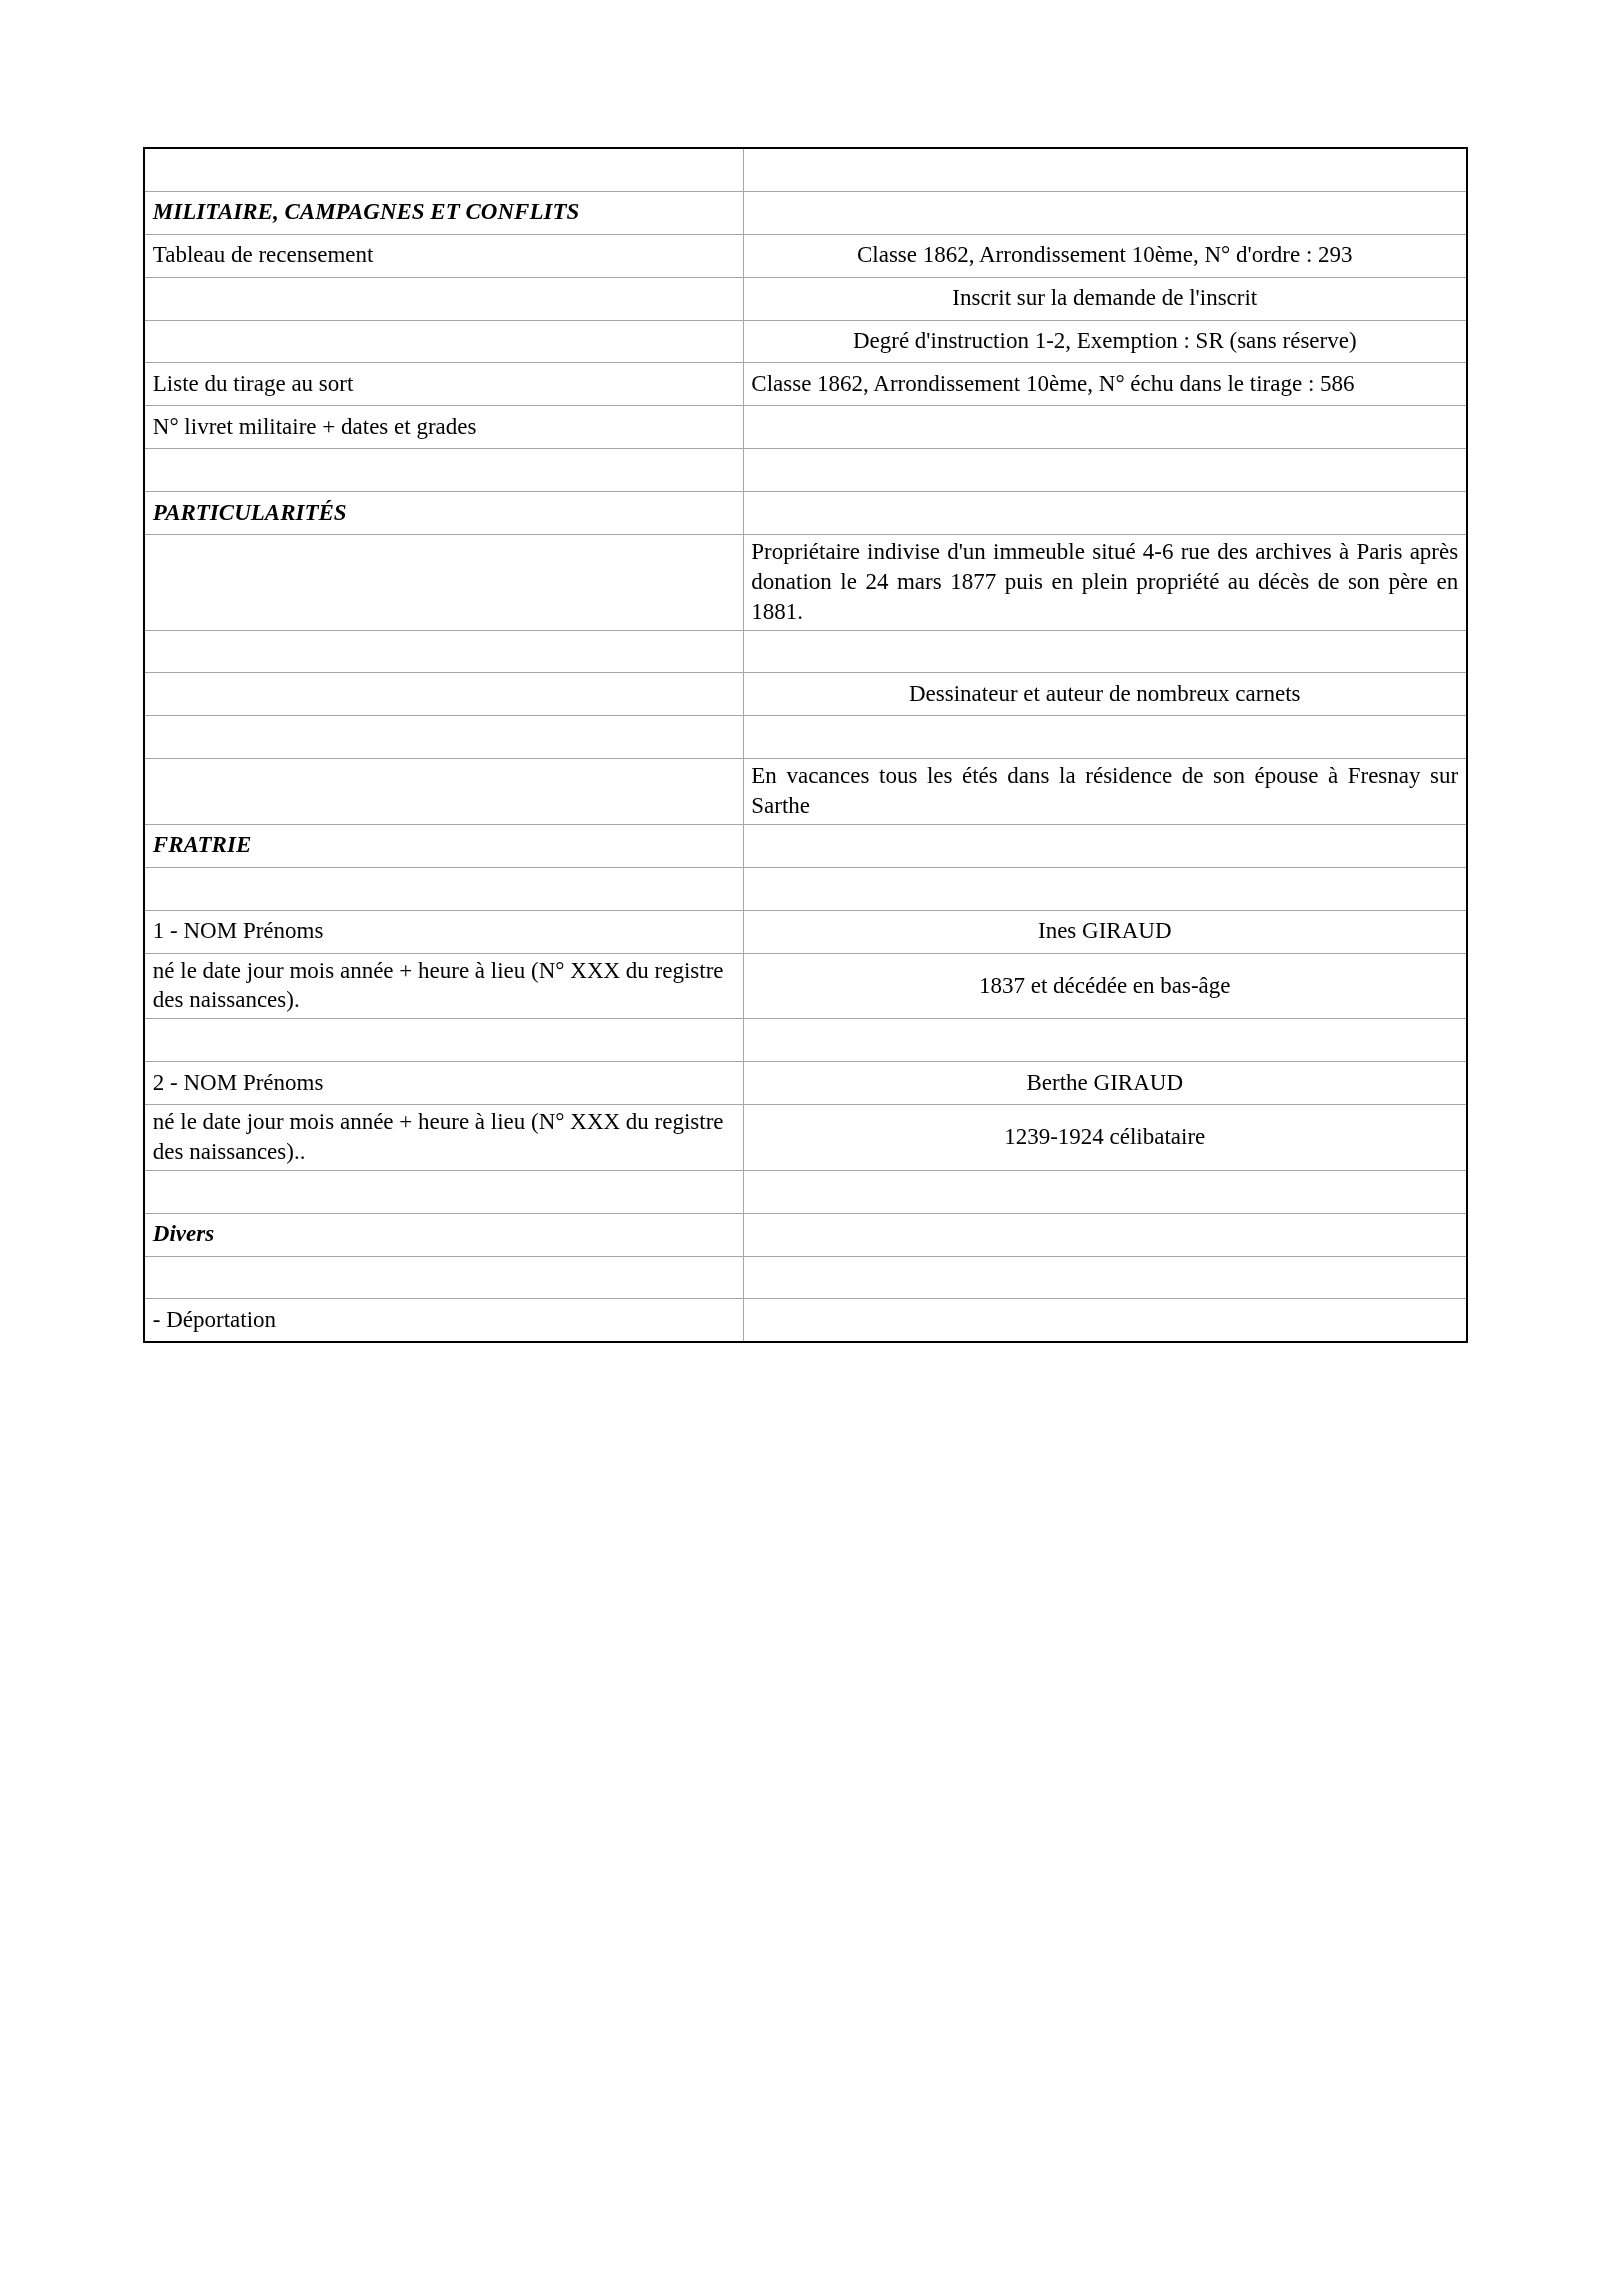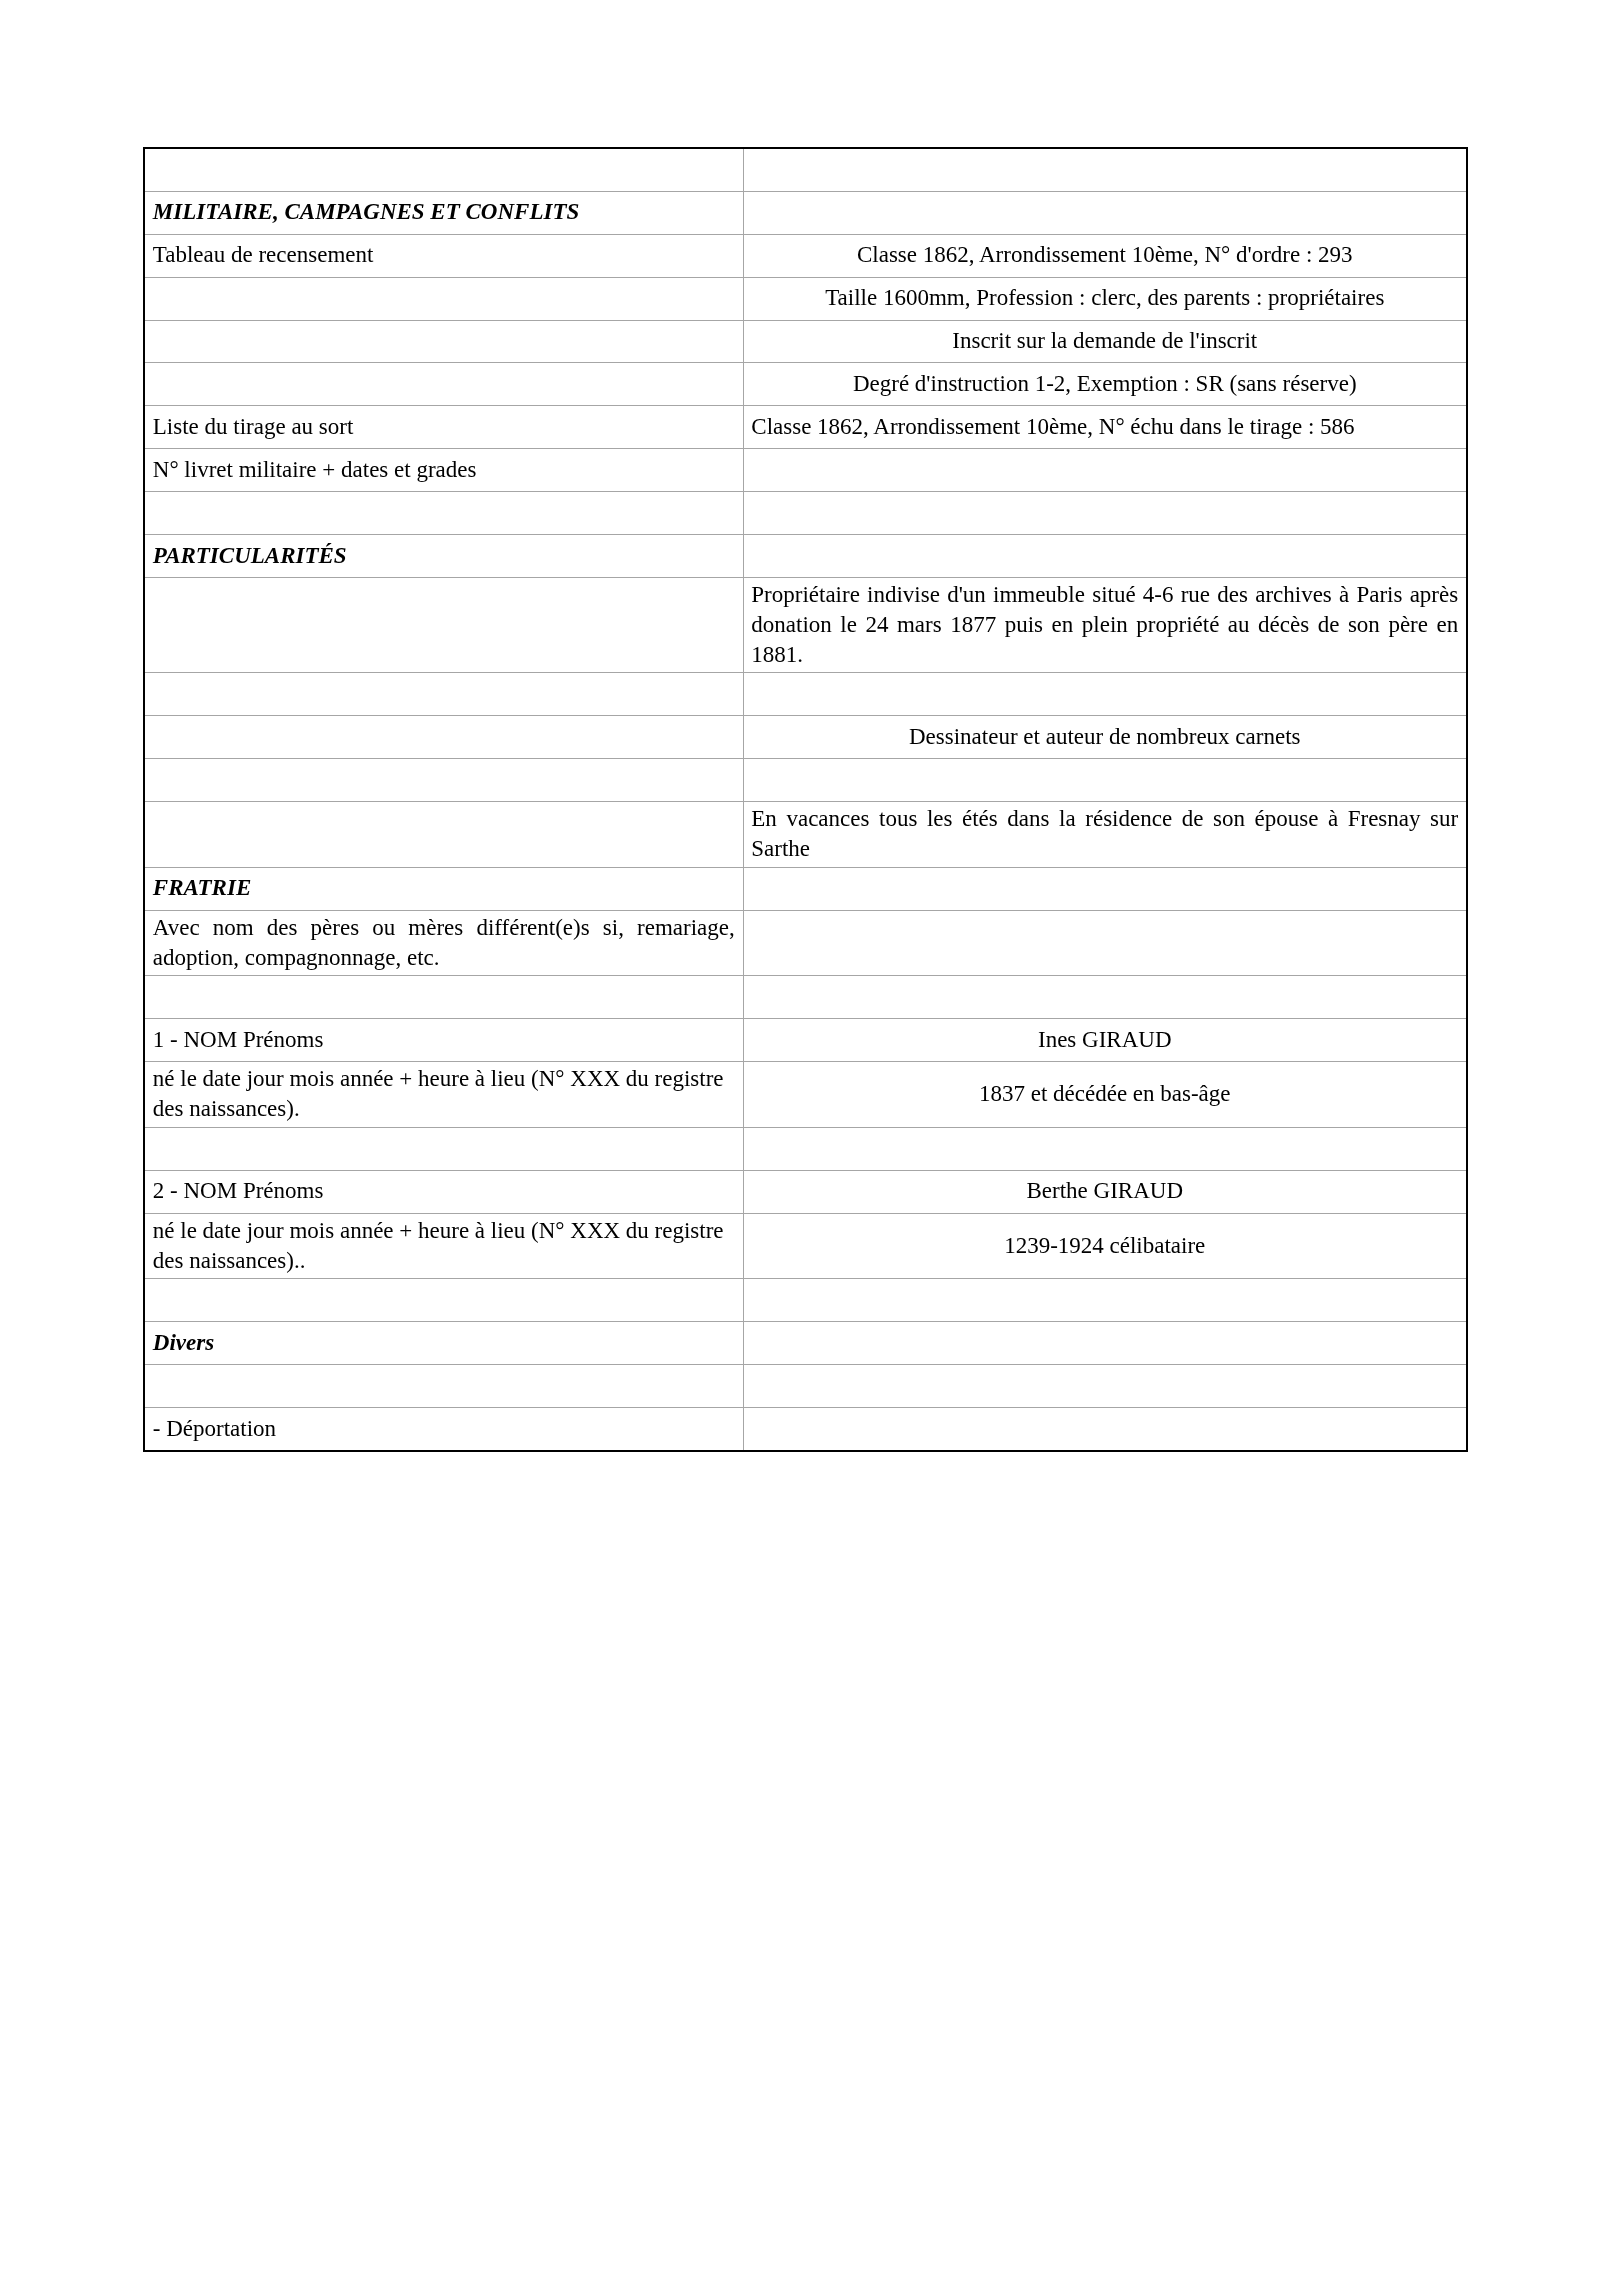--- a/index.html
+++ b/index.html
@@ -85,24 +85,20 @@
         <tr class="r">
           <td class="label section">MILITAIRE, CAMPAGNES ET CONFLITS</td>
           <td class="value"></td>
         </tr>
         <tr class="r">
           <td class="label">Tableau de recensement</td>
           <td class="value">Classe 1862, Arrondissement 10ème, N° d'ordre : 293</td>
         </tr>
         <tr class="r">
           <td class="label"></td>
-          <td class="value">Taille 1600mm, Profession : clerc, des parents : propriétaires</td>
-        </tr>
-        <tr class="r">
-          <td class="label"></td>
           <td class="value">Inscrit sur la demande de l'inscrit</td>
         </tr>
         <tr class="r">
           <td class="label"></td>
           <td class="value">Degré d'instruction 1-2, Exemption : SR (sans réserve)</td>
         </tr>
         <tr class="r">
           <td class="label tall">Liste du tirage au sort</td>
           <td class="value justify tall">Classe 1862, Arrondissement 10ème, N° échu dans le tirage : 586</td>
         </tr>
@@ -136,24 +132,20 @@
         </tr>
         <tr class="r">
           <td class="label tall"></td>
           <td class="value justify tall">En vacances tous les étés dans la résidence de son épouse à Fresnay sur Sarthe</td>
         </tr>
         <tr class="r">
           <td class="label section">FRATRIE</td>
           <td class="value"></td>
         </tr>
         <tr class="r">
-          <td class="label justify tall">Avec nom des pères ou mères différent(e)s si, remariage, adoption, compagnonnage, etc.</td>
-          <td class="value tall"></td>
-        </tr>
-        <tr class="r">
           <td class="label"></td>
           <td class="value"></td>
         </tr>
         <tr class="r">
           <td class="label">1 - NOM Prénoms</td>
           <td class="value">Ines GIRAUD</td>
         </tr>
         <tr class="r">
           <td class="label tall">né le date jour mois année + heure à lieu (N° XXX du registre des naissances).</td>
           <td class="value tall">1837 et décédée en bas-âge</td>

